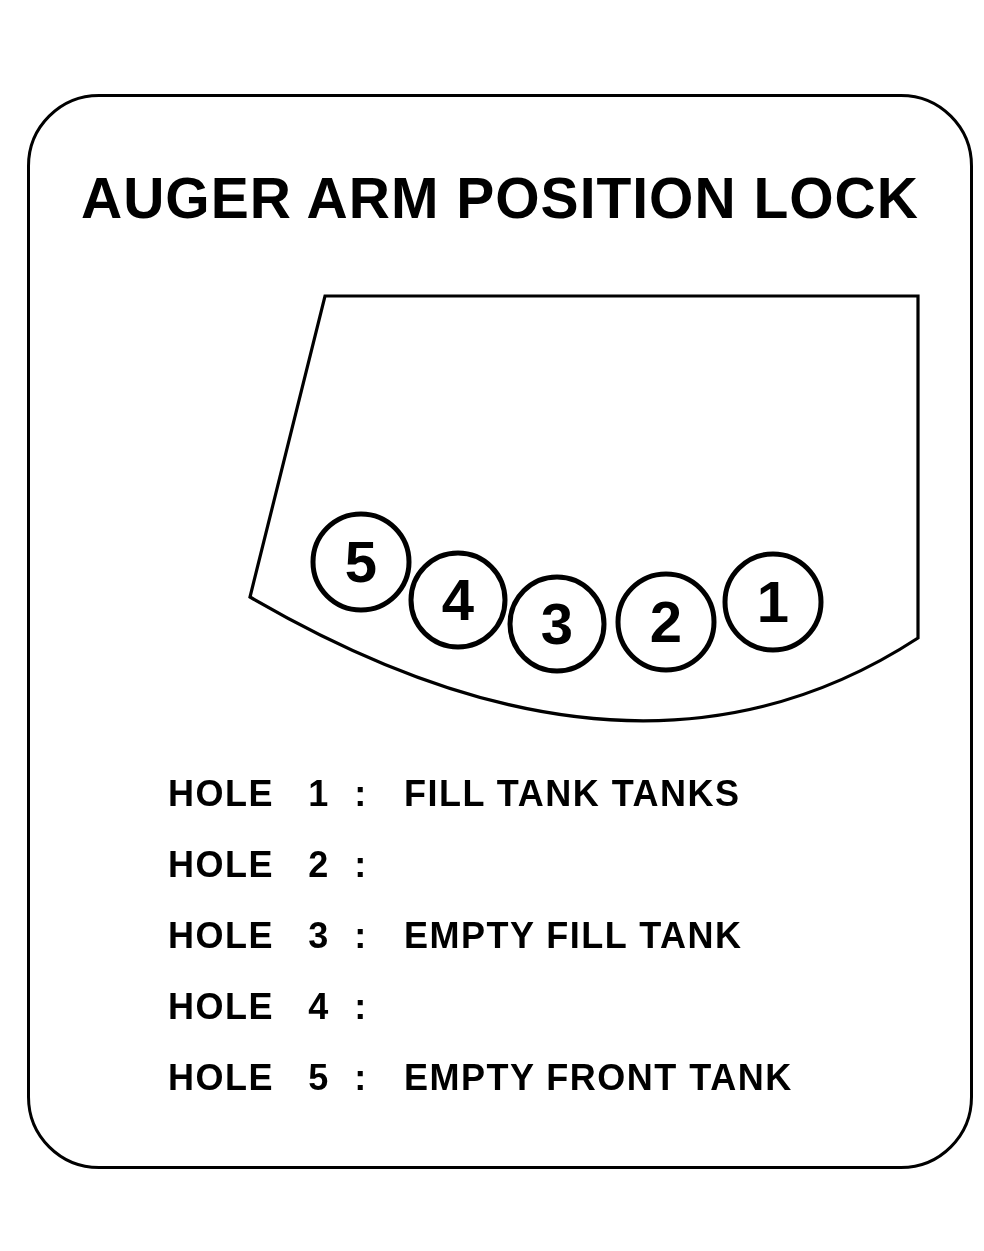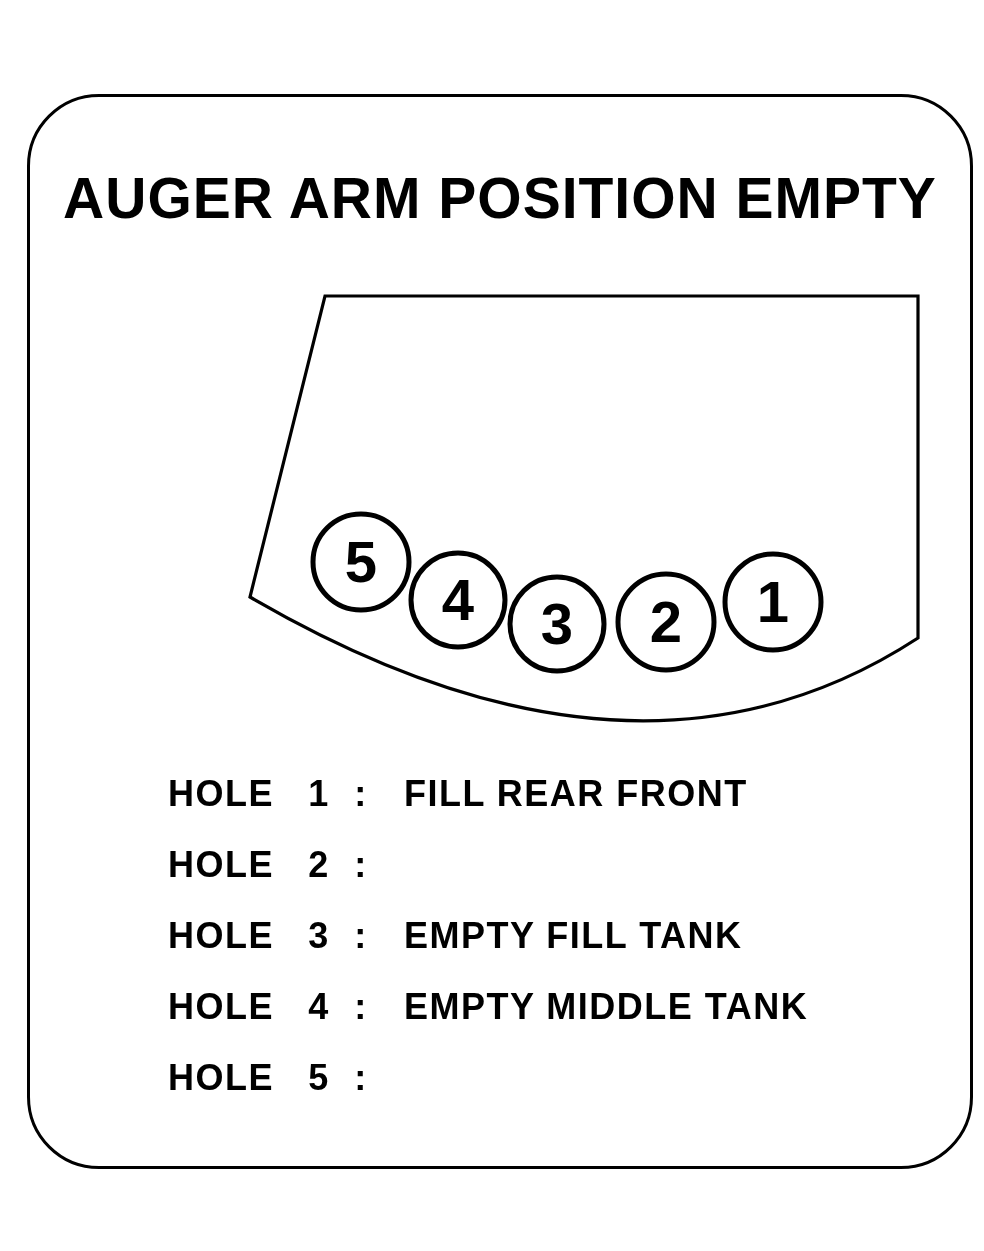--- a/index.html
+++ b/index.html
@@ -86,21 +86,21 @@
   .legend-row .colon-sep    { text-align: center; }
   .legend-row .hole-desc    { padding-left: 14px; text-align: left; }
 </style>
 </head>
 <body>
 
 <div id="screen">
 
   <div class="label-card"></div>
 
-  <div class="page-title">AUGER ARM POSITION EMPTY</div>
+  <div class="page-title">AUGER ARM POSITION LOCK</div>
 
   <svg class="diagram" viewBox="0 0 984 1251">
 
     <path class="plate-outline" d="M 325 296 L 918 296 L 918 638 Q 636 822 250 597 Z"></path>
 
     <g>
       <circle class="hole-circle" cx="361" cy="562" r="48"></circle>
       <text class="hole-num" x="361" y="582">5</text>
     </g>
 
@@ -124,43 +124,43 @@
       <text class="hole-num" x="773" y="622">1</text>
     </g>
   </svg>
 
   <div class="legend">
 
     <div class="legend-row">
       <span class="hole-label">HOLE</span>
       <span class="hole-number">1</span>
       <span class="colon-sep">:</span>
-      <span class="hole-desc">FILL REAR FRONT</span>
+      <span class="hole-desc">FILL TANK TANKS</span>
     </div>
 
     <div class="legend-row">
       <span class="hole-label">HOLE</span>
       <span class="hole-number">2</span>
       <span class="colon-sep">:</span>
     </div>
 
     <div class="legend-row">
       <span class="hole-label">HOLE</span>
       <span class="hole-number">3</span>
       <span class="colon-sep">:</span>
       <span class="hole-desc">EMPTY FILL TANK</span>
     </div>
 
     <div class="legend-row">
       <span class="hole-label">HOLE</span>
       <span class="hole-number">4</span>
       <span class="colon-sep">:</span>
-      <span class="hole-desc">EMPTY MIDDLE TANK</span>
     </div>
 
     <div class="legend-row">
       <span class="hole-label">HOLE</span>
       <span class="hole-number">5</span>
       <span class="colon-sep">:</span>
+      <span class="hole-desc">EMPTY FRONT TANK</span>
     </div>
 
   </div>
 </div>
 
 </body></html>

